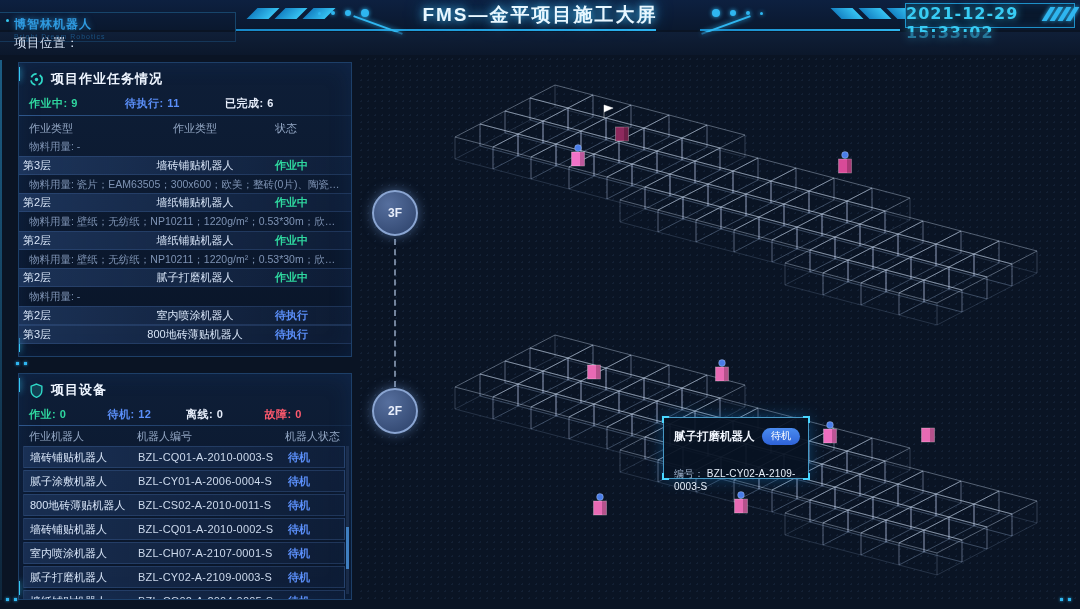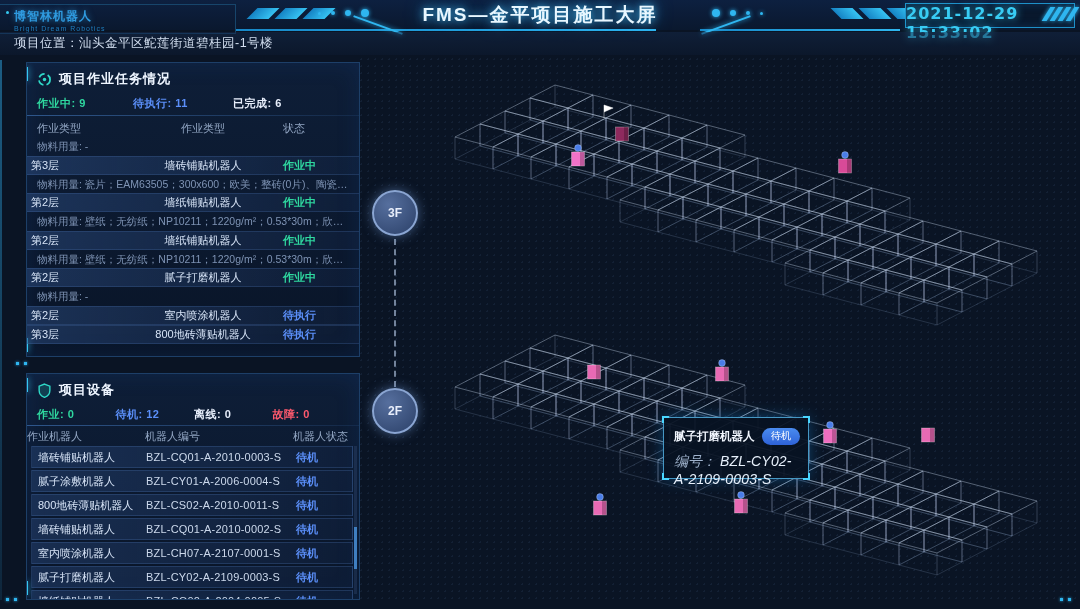--- a/index.html
+++ b/index.html
@@ -4,21 +4,21 @@
 <style>
   * { margin:0; padding:0; box-sizing:border-box; }
   html,body { width:1080px; height:609px; overflow:hidden; background:#0a1424;
     font-family:"Liberation Sans","DejaVu Sans",sans-serif; }
   .app { position:relative; width:1080px; height:609px; background:#0a1424; }
 
   
   .hdr { position:absolute; left:0; top:0; width:1080px; height:30px;
     background:linear-gradient(180deg,#0d2040,#0a182e); }
   .hdr-line { position:absolute; top:29px; height:2px; background:linear-gradient(90deg,#1788c8,#2fb6f0); }
-  .logo-box { position:absolute; left:0; top:4px; width:236px; height:30px;
+  .logo-box { position:absolute; left:0; top:12px; width:236px; height:30px;
     border:1px solid #17456b; border-left:none; padding:3px 0 0 14px; }
   .logo-title { font-size:12px; font-weight:bold; color:#2f9be0; letter-spacing:1px;
     text-shadow:0 0 6px rgba(47,155,224,.7); }
   .logo-sub { font-size:7px; color:#1f7fc0; letter-spacing:1px; }
   .logo-dot { position:absolute; left:6px; top:6px; width:3px; height:3px; background:#35c8f0; border-radius:50%; }
   .stripes { position:absolute; top:8px; display:flex; gap:6px; }
   .stripe { width:22px; height:11px; background:linear-gradient(90deg,#1583c4,#36c2f2); transform:skewX(-45deg); }
   .stripes.rev .stripe { transform:skewX(45deg); }
   .dots { position:absolute; top:9px; display:flex; align-items:center; gap:10px; }
   .dots i { display:block; border-radius:50%; background:#2fb6f0; box-shadow:0 0 4px #2fb6f0; }
@@ -37,21 +37,21 @@
   .corner-bars { position:absolute; right:5px; top:7px; display:flex; gap:3px; }
   .corner-bars i { width:5px; height:14px; background:#2fb6f0; transform:skewX(-32deg); box-shadow:0 0 4px #2fb6f0; }
 
   
   .loc-bar { position:absolute; left:0; top:32px; width:1080px; height:23px;
     background:linear-gradient(180deg,rgba(20,40,72,.55),rgba(14,30,56,.35));
     display:flex; align-items:center; padding-left:14px; }
   .loc-text { font-size:12.5px; color:#d3dff0; letter-spacing:.5px; }
 
   
-  .panel { position:absolute; left:26px; width:334px;
+  .panel { position:absolute; left:18px; width:334px;
     border:1px solid #1d3f68; background:linear-gradient(180deg,rgba(15,33,61,.78),rgba(9,21,41,.78));
     box-shadow:inset 0 0 22px rgba(25,70,140,.22); overflow:hidden; }
   .panel.p1 { top:62px; height:295px; }
   .panel.p2 { top:373px; height:227px; }
   .edge-glow { position:absolute; width:2px; height:14px; background:#35c8f0; box-shadow:0 0 6px #35c8f0; }
   .p-head { position:absolute; left:10px; top:7px; display:flex; align-items:center; gap:7px; }
   .p-title { font-size:13px; font-weight:bold; color:#eef5ff; letter-spacing:1px; }
   .p-stats { position:absolute; left:10px; top:33px; width:314px; display:flex; }
   .stat { font-size:11px; font-weight:bold; letter-spacing:.5px; }
   .p1 .stat:nth-child(1){ width:96px; } .p1 .stat:nth-child(2){ width:100px; }
@@ -71,21 +71,21 @@
     background:linear-gradient(90deg,rgba(44,76,128,.5),rgba(24,44,82,.22));
     border-top:1px solid rgba(72,112,172,.28); border-bottom:1px solid rgba(72,112,172,.28); }
   .trow .loc { flex:0 0 96px; padding-left:4px; color:#d7e4f7; }
   .trow .job { flex:1; text-align:center; color:#d7e4f7; }
   .trow .st  { flex:0 0 76px; font-weight:bold; }
   .mrow { height:18.5px; line-height:18.5px; padding:0 8px 0 10px; font-size:10.5px; color:#7e93b4;
     white-space:nowrap; overflow:hidden; text-overflow:ellipsis; }
   
   .p2 .p-div { top:51px; }
   .p2 .cols { top:54px; height:16px; }
-  .p2 .cols .c1 { flex:0 0 118px; }
+  .p2 .cols .c1 { flex:0 0 118px; padding-left:10px; }
   .p2 .cols .c2 { flex:1; }
   .p2 .cols .c3 { flex:0 0 66px; }
   .d-rows { position:absolute; left:4px; top:72px; width:322px; }
   .drow { display:flex; align-items:center; height:22px; margin-bottom:2px; font-size:11px;
     background:linear-gradient(90deg,rgba(36,64,110,.55),rgba(18,36,68,.4));
     border:1px solid rgba(72,112,172,.3); }
   .drow .nm { flex:0 0 114px; padding-left:6px; color:#d7e4f7; }
   .drow .cd { flex:1; color:#ccd9ec; letter-spacing:.2px; }
   .drow .st { flex:0 0 56px; color:#5b8ff9; font-weight:bold; }
   .sbar { position:absolute; right:2px; top:72px; bottom:5px; width:3px; background:rgba(80,110,160,.22); }
@@ -111,21 +111,21 @@
     box-shadow:0 0 14px rgba(20,120,190,.45); padding:10px 8px 0 10px; }
   .tip .crn { position:absolute; width:7px; height:7px; border:2px solid #49d6ff; }
   .crn.tl { left:-2px; top:-2px; border-right:none; border-bottom:none; }
   .crn.tr { right:-2px; top:-2px; border-left:none; border-bottom:none; }
   .crn.bl { left:-2px; bottom:-2px; border-right:none; border-top:none; }
   .crn.br { right:-2px; bottom:-2px; border-left:none; border-top:none; }
   .tip-row1 { display:flex; align-items:center; justify-content:space-between; }
   .tip-name { font-size:11.5px; font-weight:bold; color:#f2f7ff; }
   .tip-badge { font-size:10px; color:#fff; background:linear-gradient(180deg,#4a8cf0,#2e62d8);
     border-radius:9px; padding:1px 9px 2px; }
-  .tip-row2 { margin-top:8px; font-size:14px; color:#9fb2cc;font-style:italic; }
+  .tip-row2 { margin-top:22px; font-size:10px; color:#9fb2cc; }
   .tip-code { color:#e8f1fc; letter-spacing:.2px; }
 
   
   .left-strip { position:absolute; left:0; top:60px; width:2px; height:540px;
     background:linear-gradient(180deg,rgba(45,165,225,.5),rgba(45,165,225,.12)); }
   .deco-dot { position:absolute; width:3px; height:3px; background:#2fb6f0; box-shadow:0 0 3px #2fb6f0; }
 </style>
 </head>
 <body>
 
@@ -172,21 +172,20 @@
     <div class="corner-bars">
         <i></i>
         <i></i>
         <i></i>
         <i></i>
       </div>
   </div>
 
   <div class="loc-bar">
     <span class="loc-text">项目位置：</span>
-    <span class="loc-text">汕头金平区鮀莲街道碧桂园-1号楼</span>
   </div>
 
   <div class="scene-bg"></div>
   <svg class="scene" width="1080" height="609" id="scene-svg">
       <g>
         <polygon points="555.0,107.0 593.0,117.0 568.0,130.0 530.0,120.0" fill="none" stroke="rgba(140,165,200,0.26)" stroke-width="0.8"></polygon>
         <polygon points="555.0,85.0 593.0,95.0 568.0,108.0 530.0,98.0" fill="none" stroke="rgba(205,220,242,0.48)" stroke-width="0.8"></polygon>
         <line x1="555.0" y1="107.0" x2="555.0" y2="85.0" stroke="rgba(172,192,222,0.32)" stroke-width="0.8"></line>
         <line x1="593.0" y1="117.0" x2="593.0" y2="95.0" stroke="rgba(172,192,222,0.32)" stroke-width="0.8"></line>
         <line x1="568.0" y1="130.0" x2="568.0" y2="108.0" stroke="rgba(172,192,222,0.32)" stroke-width="0.8"></line>

